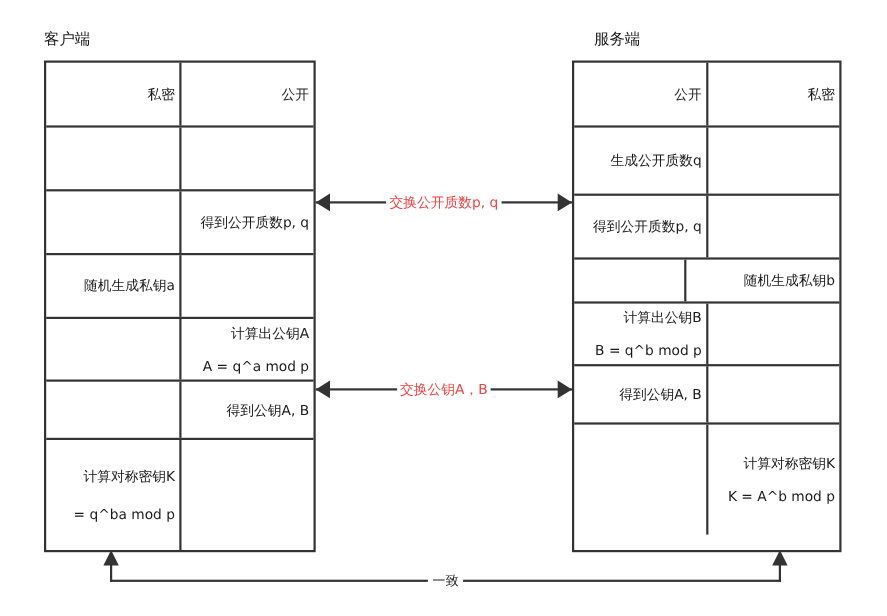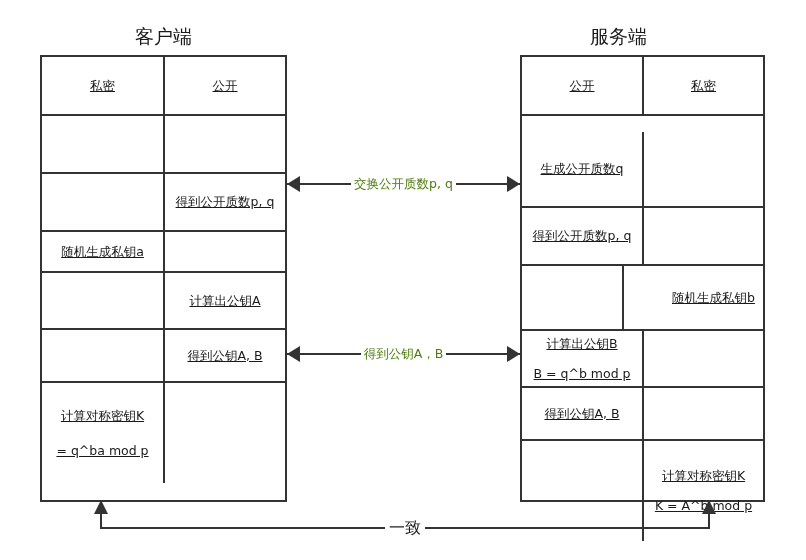--- a/index.html
+++ b/index.html
@@ -13,28 +13,28 @@
   }
   #canvas {
     position: relative;
     width: 806px;
     height: 560px;
     overflow: hidden;
     background: #ffffff;
   }
   .title {
     position: absolute;
-    font-size: 19px;
+    font-size: 14px;
     line-height: 16px;
-    text-align: center;
+    text-align: left;
     color: #1a1a1a;
     white-space: nowrap;
   }
   #title-client { left: 40px; top: 28px; width: 247px; }
-  #title-server { left: 496px; top: 28px; width: 245px; }
+  #title-server { left: 540px; top: 28px; width: 245px; }
 
   .table {
     position: absolute;
     border: 2px solid #333333;
     box-sizing: border-box;
     display: flex;
     flex-direction: column;
     background: #ffffff;
   }
   #table-client { left: 40px; top: 55px; width: 247px; height: 447px; }
@@ -45,28 +45,27 @@
     flex: 0 0 auto;
     border-bottom: 2px solid #333333;
     box-sizing: border-box;
   }
   .row:last-child { border-bottom: none; }
 
   .cell {
     box-sizing: border-box;
     display: flex;
     flex-direction: column;
-    align-items: center;
+    align-items: flex-end;
     justify-content: center;
     text-align: center;
     font-size: 12.5px;
     line-height: 20px;
     padding: 2px 4px;
     overflow: hidden;
-    text-decoration: underline;
   }
   #table-client .cell.c0 { width: 123px; border-right: 2px solid #333333; }
   #table-client .cell.c1 { width: 120px; }
   #table-server .cell.c0 { width: 122px; border-right: 2px solid #333333; }
   #table-server .cell.c1 { width: 119px; }
 
   .cell .line { display: block; white-space: nowrap; }
   .cell .line.gap { margin-top: 10px; }
   .cell .line.tight { margin-top: 15px; }
 
@@ -96,21 +95,21 @@
   }
   .conn .head-left { left: 0; border-right: 13px solid #333333; }
   .conn .head-right { right: 0; border-left: 13px solid #333333; }
   .conn .conn-label {
     position: absolute;
     left: 0; right: 0;
     top: 2px;
     text-align: center;
     font-size: 12.5px;
     line-height: 20px;
-    color: #4d7c0f;
+    color: #ef4444;
     white-space: nowrap;
   }
   .conn .conn-label span {
     background: #ffffff;
     padding: 0 3px;
   }
 
   
   #bracket {
     position: absolute;
@@ -143,21 +142,21 @@
     border-right: 7px solid transparent;
     border-bottom: 14px solid #333333;
   }
   #bracket .arrow-left { left: -2px; }
   #bracket .arrow-right { right: -2px; }
   #bracket .bracket-label {
     position: absolute;
     left: 0; right: 0;
     top: 18px;
     text-align: center;
-    font-size: 16px;
+    font-size: 12px;
     line-height: 20px;
     white-space: nowrap;
   }
   #bracket .bracket-label span {
     background: #ffffff;
     padding: 0 4px;
   }
 </style>
 </head>
 <body>
@@ -178,30 +177,31 @@
     </div>
     <div class="row" style="height:58px;">
       <div class="cell c0"></div>
     </div>
     <div class="row" style="height:58px;">
       <div class="cell c0"></div>
       <div class="cell c1">
         <span class="line">得到公开质数p, q</span>
       </div>
     </div>
-    <div class="row" style="height:41px;">
+    <div class="row" style="height:58px;">
       <div class="cell c0">
         <span class="line">随机生成私钥a</span>
       </div>
       <div class="cell c1"></div>
     </div>
     <div class="row" style="height:57px;">
       <div class="cell c0"></div>
       <div class="cell c1">
         <span class="line">计算出公钥A</span>
+        <span class="line gap">A = q^a mod p</span>
       </div>
     </div>
     <div class="row" style="height:53px;">
       <div class="cell c0"></div>
       <div class="cell c1">
         <span class="line">得到公钥A, B</span>
       </div>
     </div>
     <div class="row" style="height:100px;">
       <div class="cell c0">
@@ -214,33 +214,33 @@
 
   <div class="table" id="table-server">
     <div class="row" style="height:59px;">
       <div class="cell c0">
         <span class="line">公开</span>
       </div>
       <div class="cell c1">
         <span class="line">私密</span>
       </div>
     </div>
-    <div class="row" style="height:76px;margin-top:16px;">
+    <div class="row" style="height:62px;">
       <div class="cell c0">
         <span class="line">生成公开质数q</span>
       </div>
       <div class="cell c1"></div>
     </div>
     <div class="row" style="height:58px;">
       <div class="cell c0">
         <span class="line">得到公开质数p, q</span>
       </div>
       <div class="cell c1"></div>
     </div>
-    <div class="row" style="height:65px;gap:40px;">
+    <div class="row" style="height:40px;gap:40px;">
       <div class="cell c0"></div>
       <div class="cell c1">
         <span class="line">随机生成私钥b</span>
       </div>
     </div>
     <div class="row" style="height:57px;">
       <div class="cell c0">
         <span class="line">计算出公钥B</span>
         <span class="line gap">B = q^b mod p</span>
       </div>
@@ -265,21 +265,21 @@
     <div class="shaft"></div>
     <div class="head-left"></div>
     <div class="head-right"></div>
     <div class="conn-label"><span>交换公开质数p, q</span></div>
   </div>
 
   <div class="conn" id="conn-keys">
     <div class="shaft"></div>
     <div class="head-left"></div>
     <div class="head-right"></div>
-    <div class="conn-label"><span>得到公钥A，B</span></div>
+    <div class="conn-label"><span>交换公钥A，B</span></div>
   </div>
 
   <div id="bracket">
     <div class="arrow-left"></div>
     <div class="arrow-right"></div>
     <div class="riser-left"></div>
     <div class="riser-right"></div>
     <div class="bar-bottom"></div>
     <div class="bracket-label"><span>一致</span></div>
   </div>

